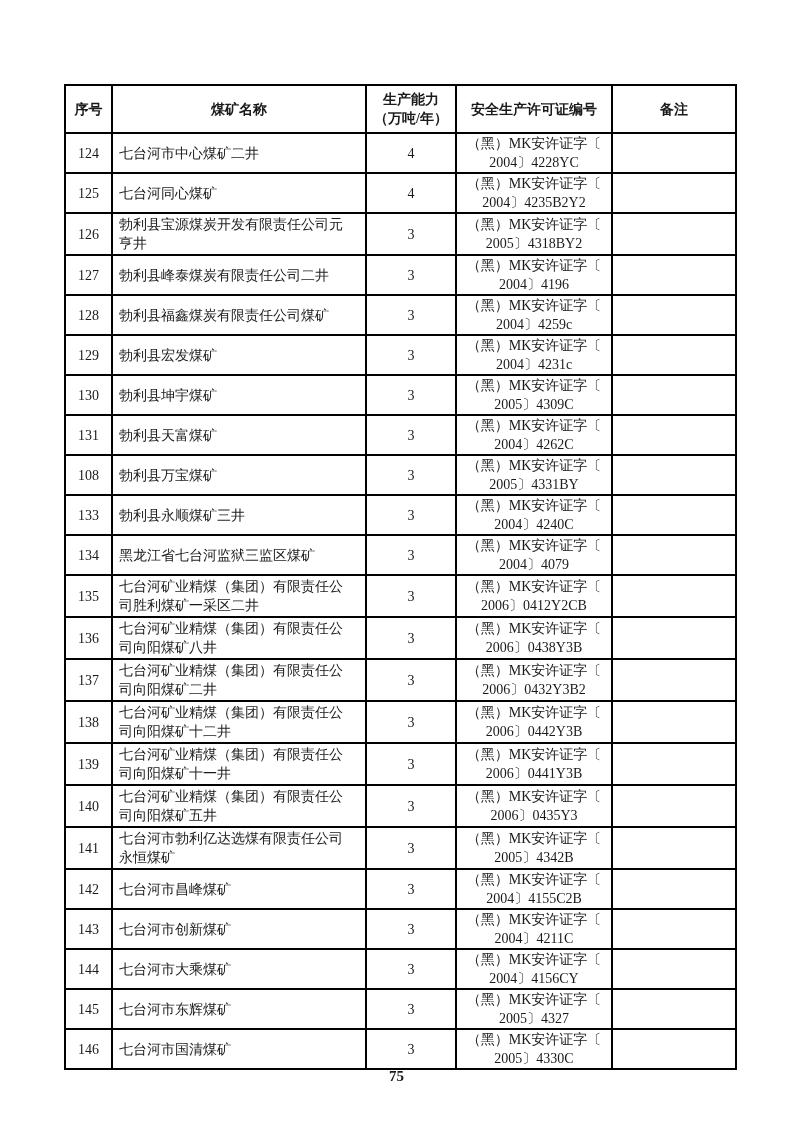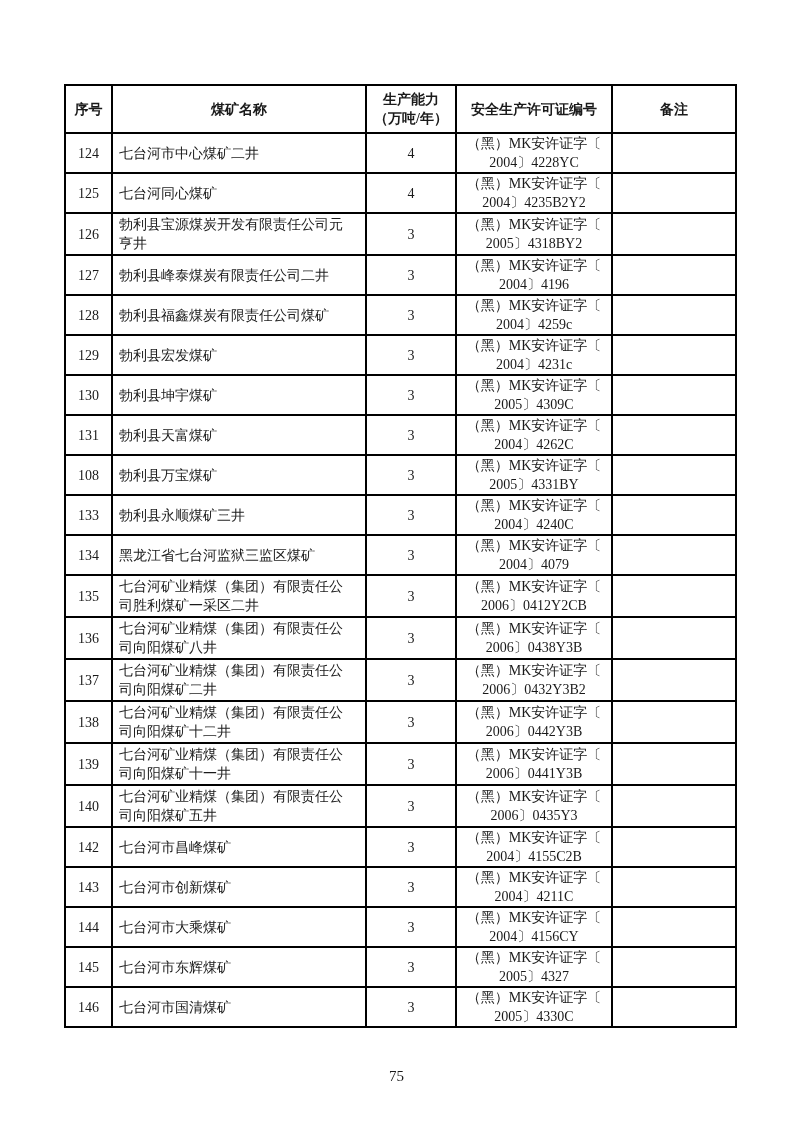--- a/index.html
+++ b/index.html
@@ -57,20 +57,21 @@
     text-align: center;
     white-space: pre-line;
   }
   .page-number {
     position: absolute;
     left: 0;
     top: 1068px;
     width: 100%;
     text-align: center;
     font-size: 15px;
+    font-weight: bold;
   }
 </style>
 </head>
 <body>
 
 <table class="doc-table">
   <colgroup>
     <col class="col-index">
     <col class="col-name">
     <col class="col-cap">
@@ -218,20 +219,28 @@
   </tr>
       <tr>
     <td class="c-index">140</td>
     <td class="c-name">七台河矿业精煤（集团）有限责任公司向阳煤矿五井</td>
     <td class="c-cap">3</td>
     <td class="c-lic">（黑）MK安许证字〔
 2006〕0435Y3</td>
     <td class="c-remark"></td>
   </tr>
       <tr>
+    <td class="c-index">141</td>
+    <td class="c-name">七台河市勃利亿达选煤有限责任公司永恒煤矿</td>
+    <td class="c-cap">3</td>
+    <td class="c-lic">（黑）MK安许证字〔
+2005〕4342B</td>
+    <td class="c-remark"></td>
+  </tr>
+      <tr>
     <td class="c-index">142</td>
     <td class="c-name">七台河市昌峰煤矿</td>
     <td class="c-cap">3</td>
     <td class="c-lic">（黑）MK安许证字〔
 2004〕4155C2B</td>
     <td class="c-remark"></td>
   </tr>
       <tr>
     <td class="c-index">143</td>
     <td class="c-name">七台河市创新煤矿</td>

